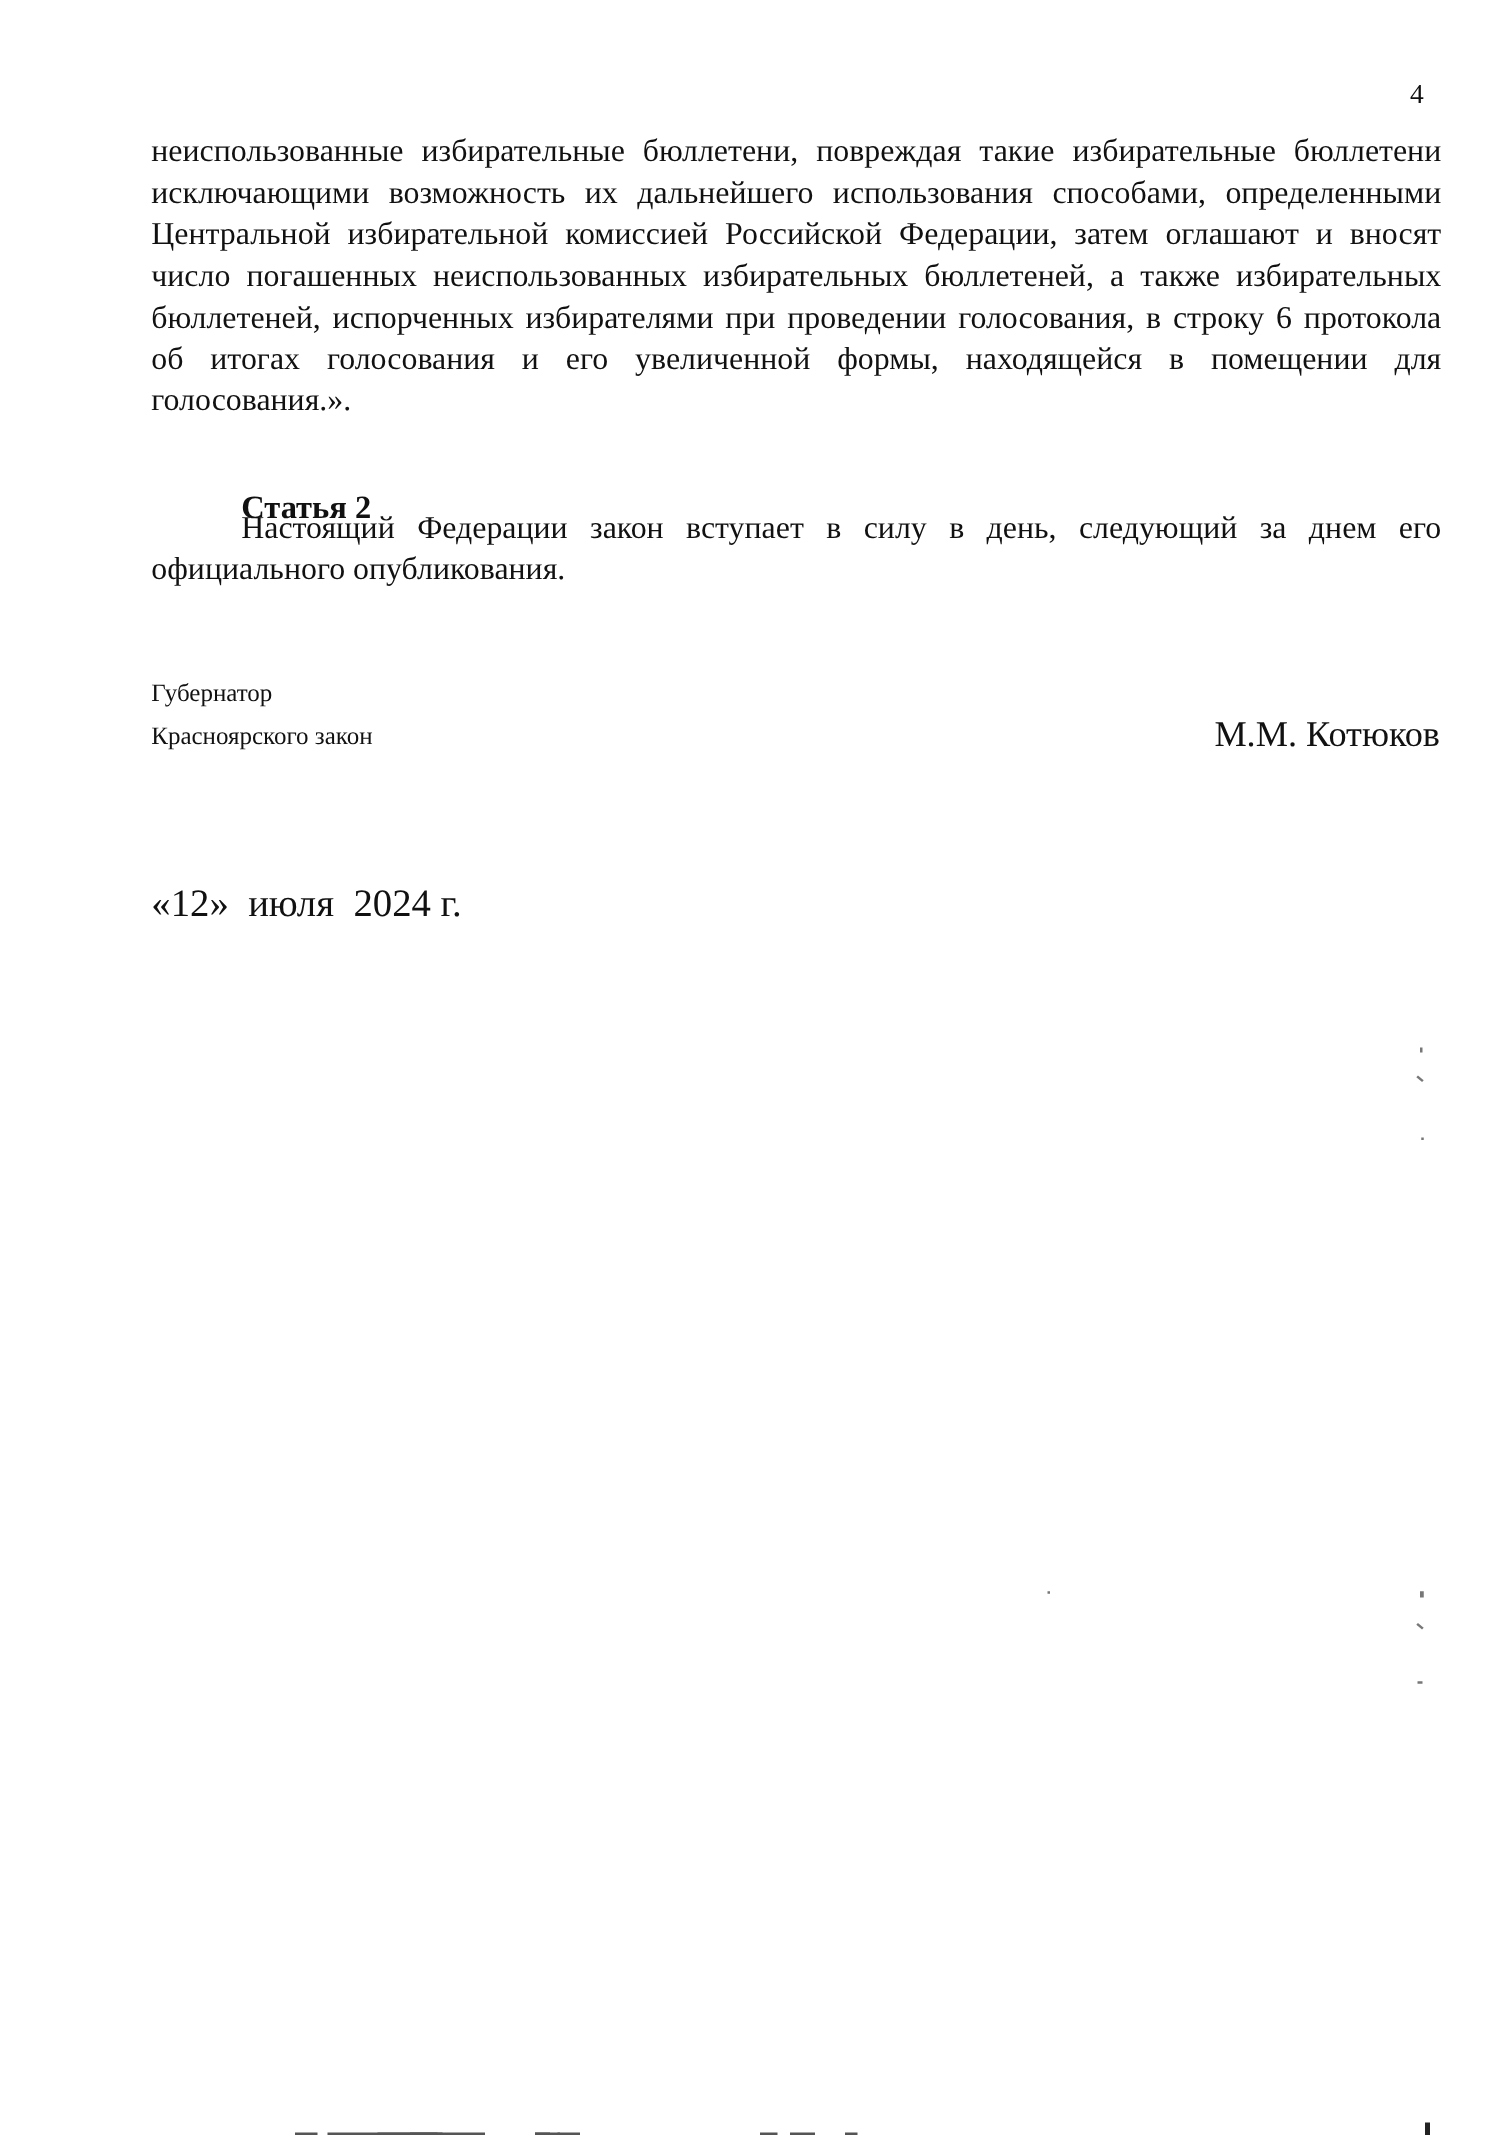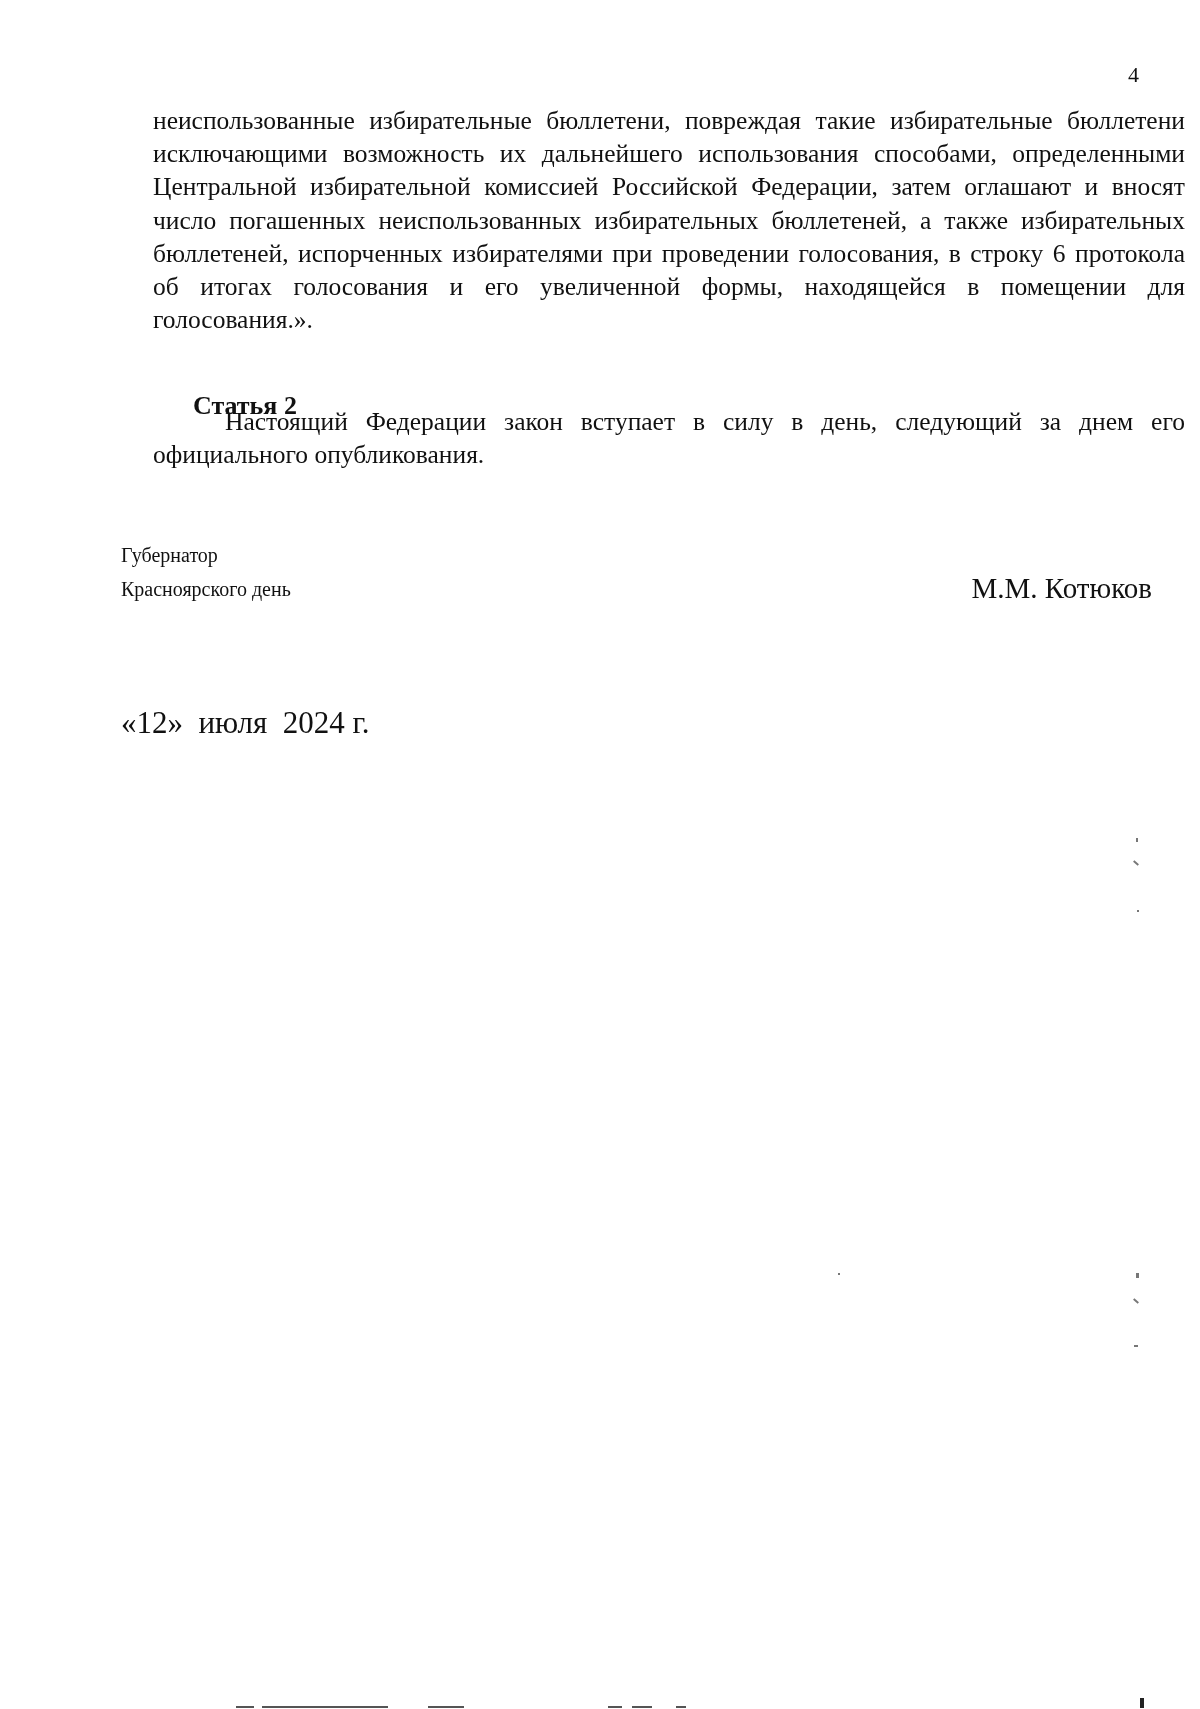--- a/index.html
+++ b/index.html
@@ -23,21 +23,20 @@
       line-height: 26px;
     }
     .body-text {
       position: absolute;
       left: 121px;
       width: 1032px;
       font-size: 25.5px;
       line-height: 33.2px;
       text-align: justify;
       text-align-last: left;
-      margin-left: 32px;
     }
     .para1 { top: 104px; }
     .article-title {
       position: absolute;
       top: 373px;
       left: 193px;
       font-size: 26px;
       line-height: 33px;
       font-weight: bold;
       margin-top: 16px;
@@ -87,21 +86,21 @@
   <div class="page-number">4</div>
 
   <div class="body-text para1">неиспользованные избирательные бюллетени, повреждая такие избирательные бюллетени исключающими возможность их дальнейшего использования способами, определенными Центральной избирательной комиссией Российской Федерации, затем оглашают и вносят число погашенных неиспользованных избирательных бюллетеней, а также избирательных бюллетеней, испорченных избирателями при проведении голосования, в строку 6 протокола об итогах голосования и его увеличенной формы, находящейся в помещении для голосования.».</div>
 
   <div class="article-title">Статья 2</div>
 
   <div class="body-text para2">Настоящий Федерации закон вступает в силу в день, следующий за днем его официального опубликования.</div>
 
   <div class="sig-block">
     <div>Губернатор</div>
-    <div>Красноярского день</div>
+    <div>Красноярского закон</div>
   </div>
 
   <div class="sig-name">М.М. Котюков</div>
 
   <div class="date-line">«12»  июля  2024 г.</div>
 
   <div class="speck" style="left:1136px;top:838px;width:2px;height:4px;"></div>
   <div class="speck" style="left:1133px;top:862px;width:6px;height:2px;transform:rotate(40deg);"></div>
   <div class="speck" style="left:1137px;top:910px;width:2px;height:2px;"></div>
   <div class="speck" style="left:1136px;top:1273px;width:3px;height:5px;"></div>

